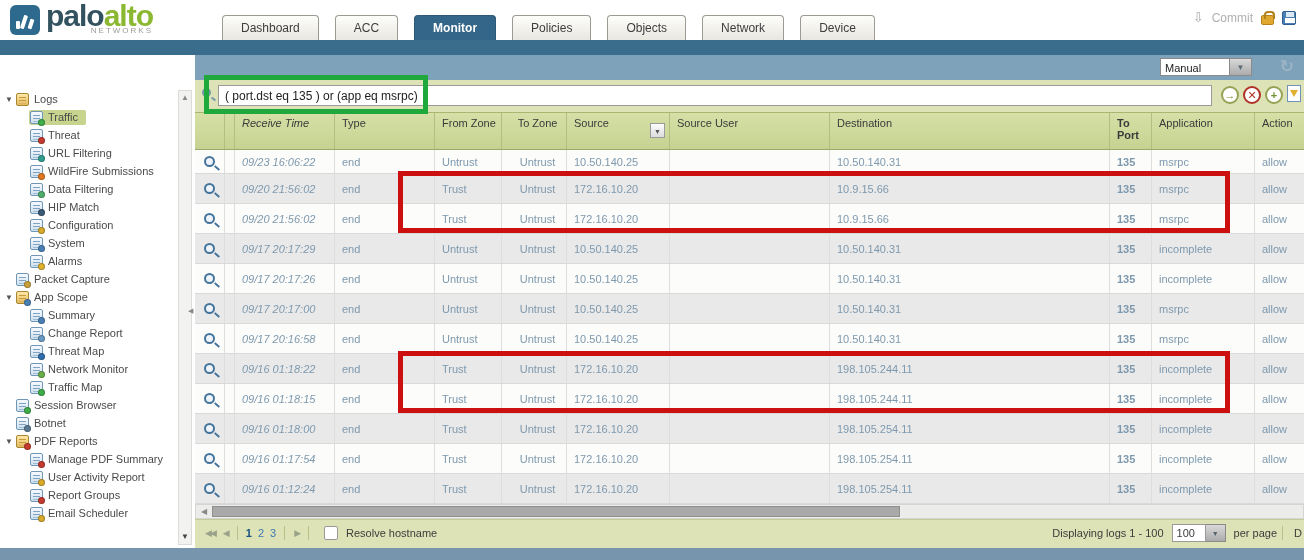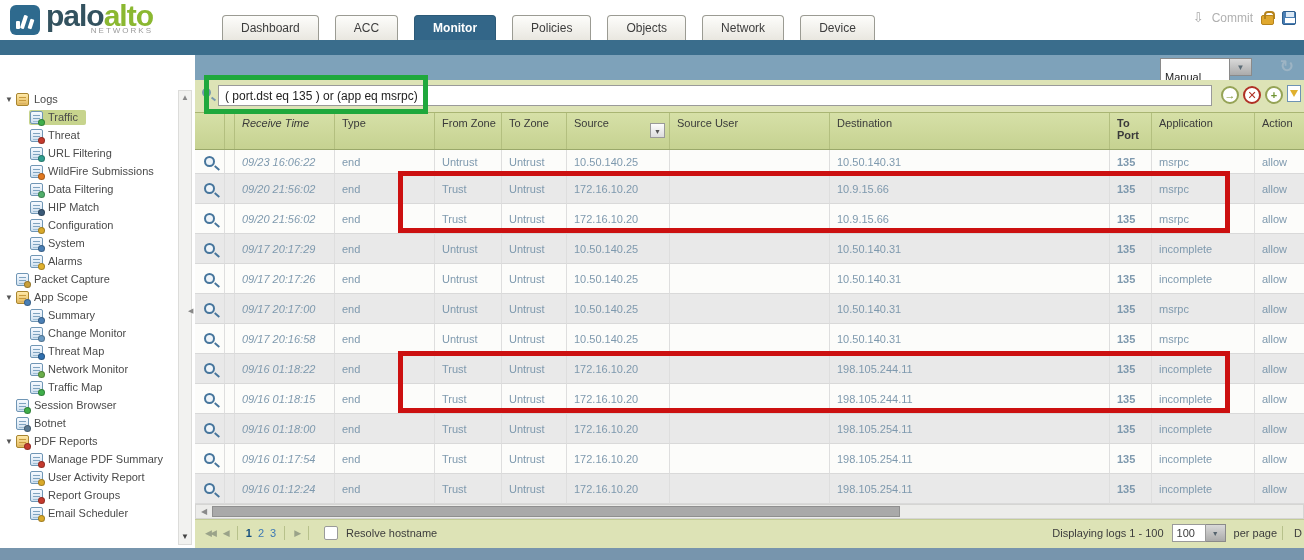--- a/index.html
+++ b/index.html
@@ -56,21 +56,21 @@
 
   #side-vscroll { position:absolute; right:3px; top:35px; width:14px; height:455px; background:#f2f2f0; border:1px solid #dcdcda; }
   #side-vscroll .sarr { position:absolute; left:0; width:12px; height:14px; font-size:8px; color:#8a8a8a; text-align:center; line-height:14px; cursor:pointer; }
   #side-vscroll .up { top:0; } #side-vscroll .down { bottom:0; color:#444; }
   #splitter-handle { position:absolute; left:188px; top:300px; width:7px; height:22px; font-size:7px; color:#888; line-height:22px; cursor:pointer; }
 
   
   #main { position:absolute; left:195px; top:55px; width:1109px; height:493px; background:#dde3b6; }
   #bluehead { position:absolute; left:0; top:0; width:1109px; height:25px; background:#7ea2ba; }
   #manual-box { position:absolute; right:52px; top:3px; display:flex; }
-  #manual-value { width:70px; height:18px; background:#fff; border:1px solid #8a8a8a; font-size:11px; padding:12px 4px; color:#222; }
+  #manual-value { width:70px; height:18px; background:#fff; border:1px solid #8a8a8a; font-size:11px; padding:3px 4px; color:#222; }
   #manual-btn { width:22px; height:18px; background:linear-gradient(#d9d9d9,#ababab); border:1px solid #8a8a8a; border-left:none;
     font-size:8px; color:#5b6b76; text-align:center; line-height:18px; cursor:pointer; }
   #refresh-btn { position:absolute; right:10px; top:1px; font-size:17px; font-weight:bold; color:#9db4c4; cursor:pointer; }
 
   #filter-row { position:absolute; left:0; top:25px; width:1109px; height:32px; background:#dde3b6; }
   #search-icon { position:absolute; left:7px; top:8px; width:9px; height:9px; border:2px solid #7898ae; border-radius:50%; }
   #search-icon::after { content:""; position:absolute; left:7px; top:8px; width:5px; height:2px; background:#7898ae; transform:rotate(40deg); }
   #filter-input { position:absolute; left:23px; top:5px; width:994px; height:21px; border:1px solid #9a9a9a;
     font-size:12px; padding:2px 6px; color:#222; font-family:"Liberation Sans","DejaVu Sans",sans-serif; }
   .fbtn { position:absolute; top:6px; width:18px; height:18px; border-radius:50%; background:#fff; border:2px solid #95a356;
@@ -84,21 +84,21 @@
   #grid { position:absolute; left:0; top:57px; width:1109px; }
   .hrow { display:flex; background:linear-gradient(#d6e0a7,#c6d291); border-top:1px solid #a9b573; border-bottom:1px solid #9aa86a; height:38px; }
   .hcell { font-size:11px; color:#3a3a3a; padding:4px 0 0 7px; border-right:1px solid #b3bf7f; display:flex; align-items:flex-start; cursor:pointer; }
   .row { display:flex; height:30px; }
   .row.first { height:24px; }
   .row.odd { background:#fcfcfa; } .row.even { background:#e9e9e9; }
   .cell { font-size:11px; color:#7e99ae; padding-left:7px; border-right:1px solid #dedede; border-bottom:1px solid #d9d9d9;
     display:flex; align-items:center; overflow:hidden; white-space:nowrap; }
   .c-icon { width:30px; justify-content:center; padding-left:0; }
   .c-sep { width:10px; padding-left:0; }
-  .c-time{ width:100px;font-style:italic; } .c-type{ width:100px; } .c-from{ width:67px; } .c-to{ width:65px; }
+  .c-time{ width:100px;font-style:italic; } .c-type{ width:100px; } .c-from{ width:67px; } .c-to{ width:65px;justify-content:center; }
   .c-src{ width:103px; } .c-user{ width:160px; } .c-dst{ width:280px; } .c-port{ width:42px;font-weight:bold; }
   .c-app{ width:103px; } .c-action{ width:49px; border-right:none; }
   .mag-icon { width:11px; height:11px; border:2px solid #46759c; border-radius:50%; position:relative; background:#eef4f9; cursor:pointer; }
   .mag-icon::after { content:""; position:absolute; left:8px; top:9px; width:6px; height:2px; background:#46759c; transform:rotate(40deg); }
   .src-chevron { margin-left:auto; margin-right:4px; margin-top:6px; width:15px; height:15px; background:linear-gradient(#fdfdfd,#dcdcdc);
     border:1px solid #9a9a9a; font-size:7px; color:#555; text-align:center; line-height:15px; cursor:pointer; }
 
   #hscroll { position:absolute; left:0; top:449px; width:1109px; height:15px; background:#ececea; border:1px solid #d5d5d3; }
   #hscroll .harr { position:absolute; left:1px; top:0; width:14px; height:13px; color:#8a8a8a; font-size:8px; text-align:center; line-height:13px; cursor:pointer; }
   #hscroll-thumb { position:absolute; left:16px; top:1px; width:688px; height:11px; background:#a9a9a9; border:1px solid #8f8f8f; cursor:pointer; }
@@ -263,21 +263,21 @@
             <span class="bdg" style="background: rgb(74, 127, 181);"></span>
           </span>
           <span class="lbl">Summary</span>
         </span>
       </div>
       <div class="titem d1">
         <span class="selwrap">
           <span class="tree-ic ">
             <span class="bdg" style="background: rgb(106, 154, 194);"></span>
           </span>
-          <span class="lbl">Change Monitor</span>
+          <span class="lbl">Change Report</span>
         </span>
       </div>
       <div class="titem d1">
         <span class="selwrap">
           <span class="tree-ic ">
             <span class="bdg" style="background: rgb(47, 111, 174);"></span>
           </span>
           <span class="lbl">Threat Map</span>
         </span>
       </div>

